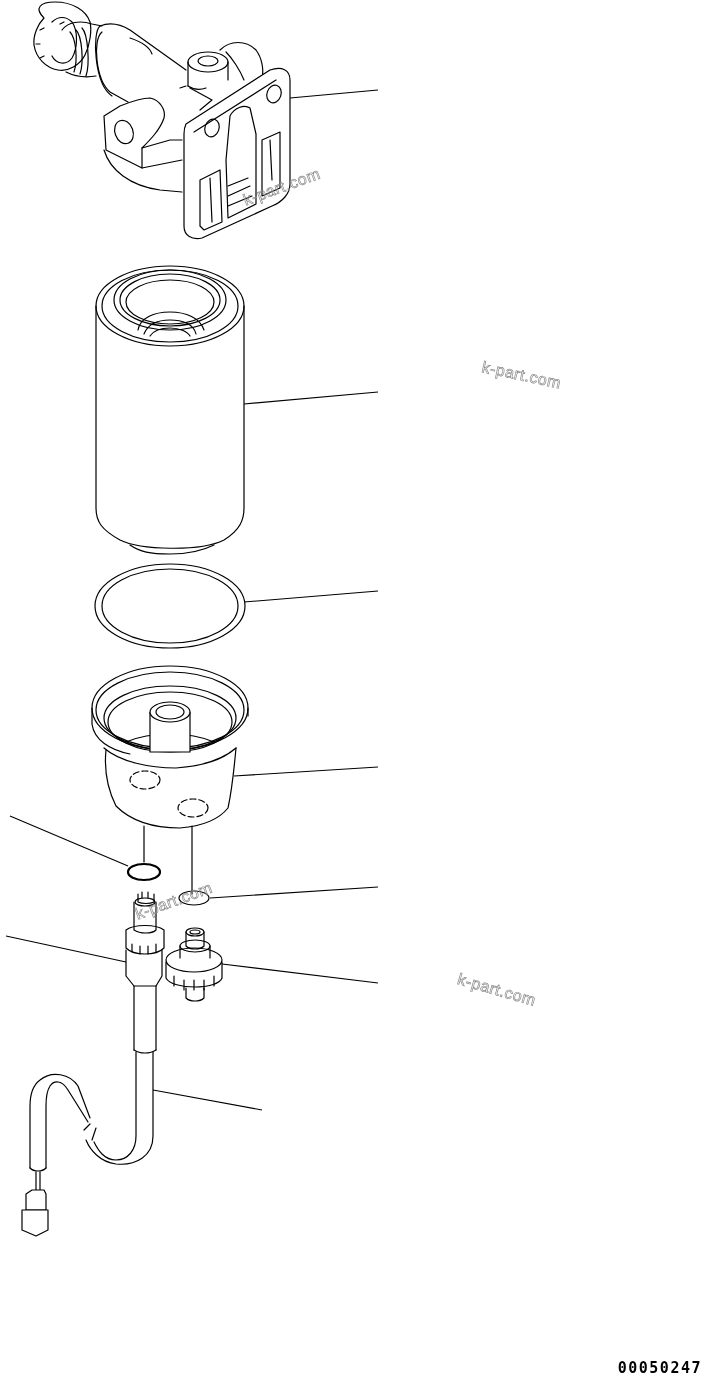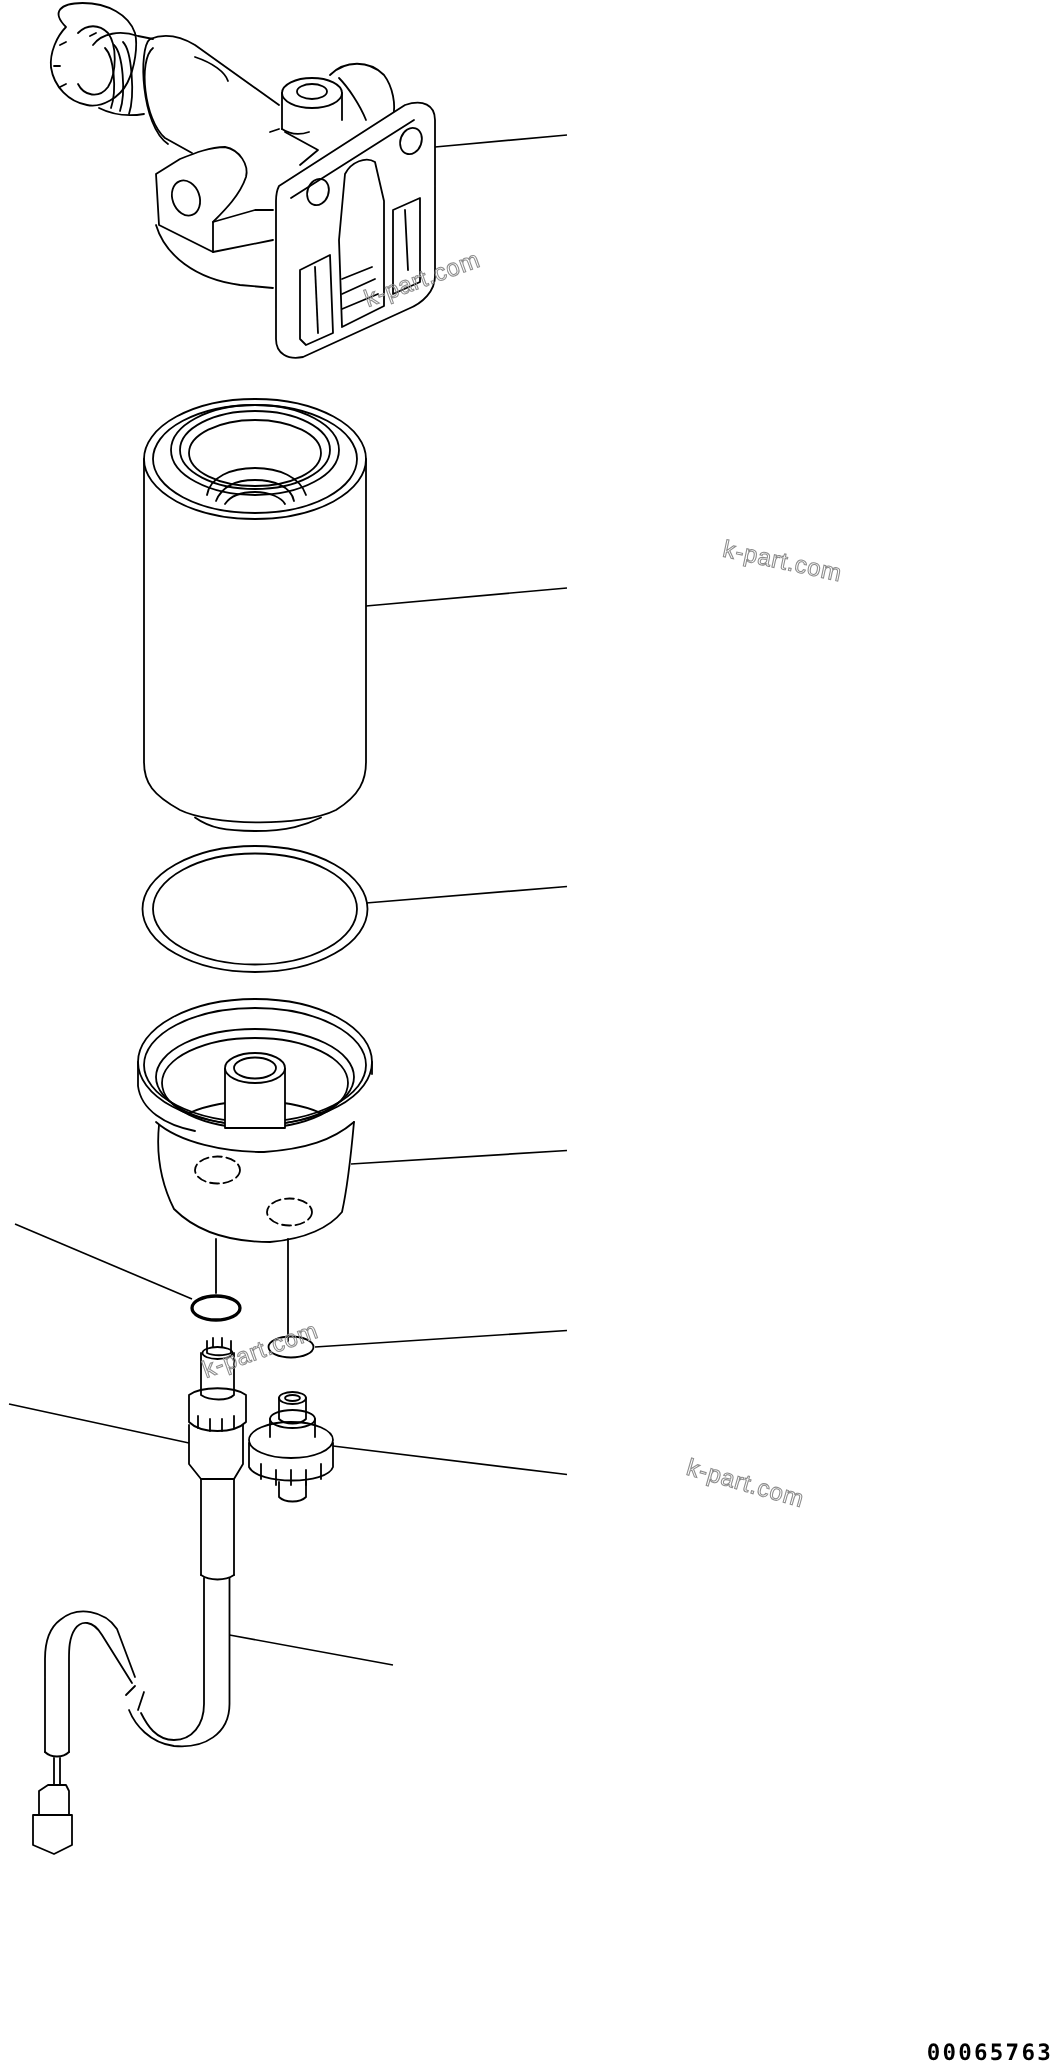--- a/index.html
+++ b/index.html
@@ -151,13 +151,13 @@
     <path class="lnw" d="M22,1210 L48,1210 L48,1230 L36,1236 L22,1230 Z"></path>
     <path class="leader" d="M153,1090 L262,1110"></path>
   </g>
 </svg>
 
 <div class="watermark" style="left:244px; top:192px; transform:rotate(-20deg);"><span>k-part.com</span></div>
 <div class="watermark" style="left:482px; top:358px; transform:rotate(12deg);"><span>k-part.com</span></div>
 <div class="watermark" style="left:136px; top:906px; transform:rotate(-20deg);"><span>k-part.com</span></div>
 <div class="watermark" style="left:458px; top:970px; transform:rotate(16deg);"><span>k-part.com</span></div>
 
-<div id="drawing-number">00065763</div>
+<div id="drawing-number">00050247</div>
 
 </body></html>

